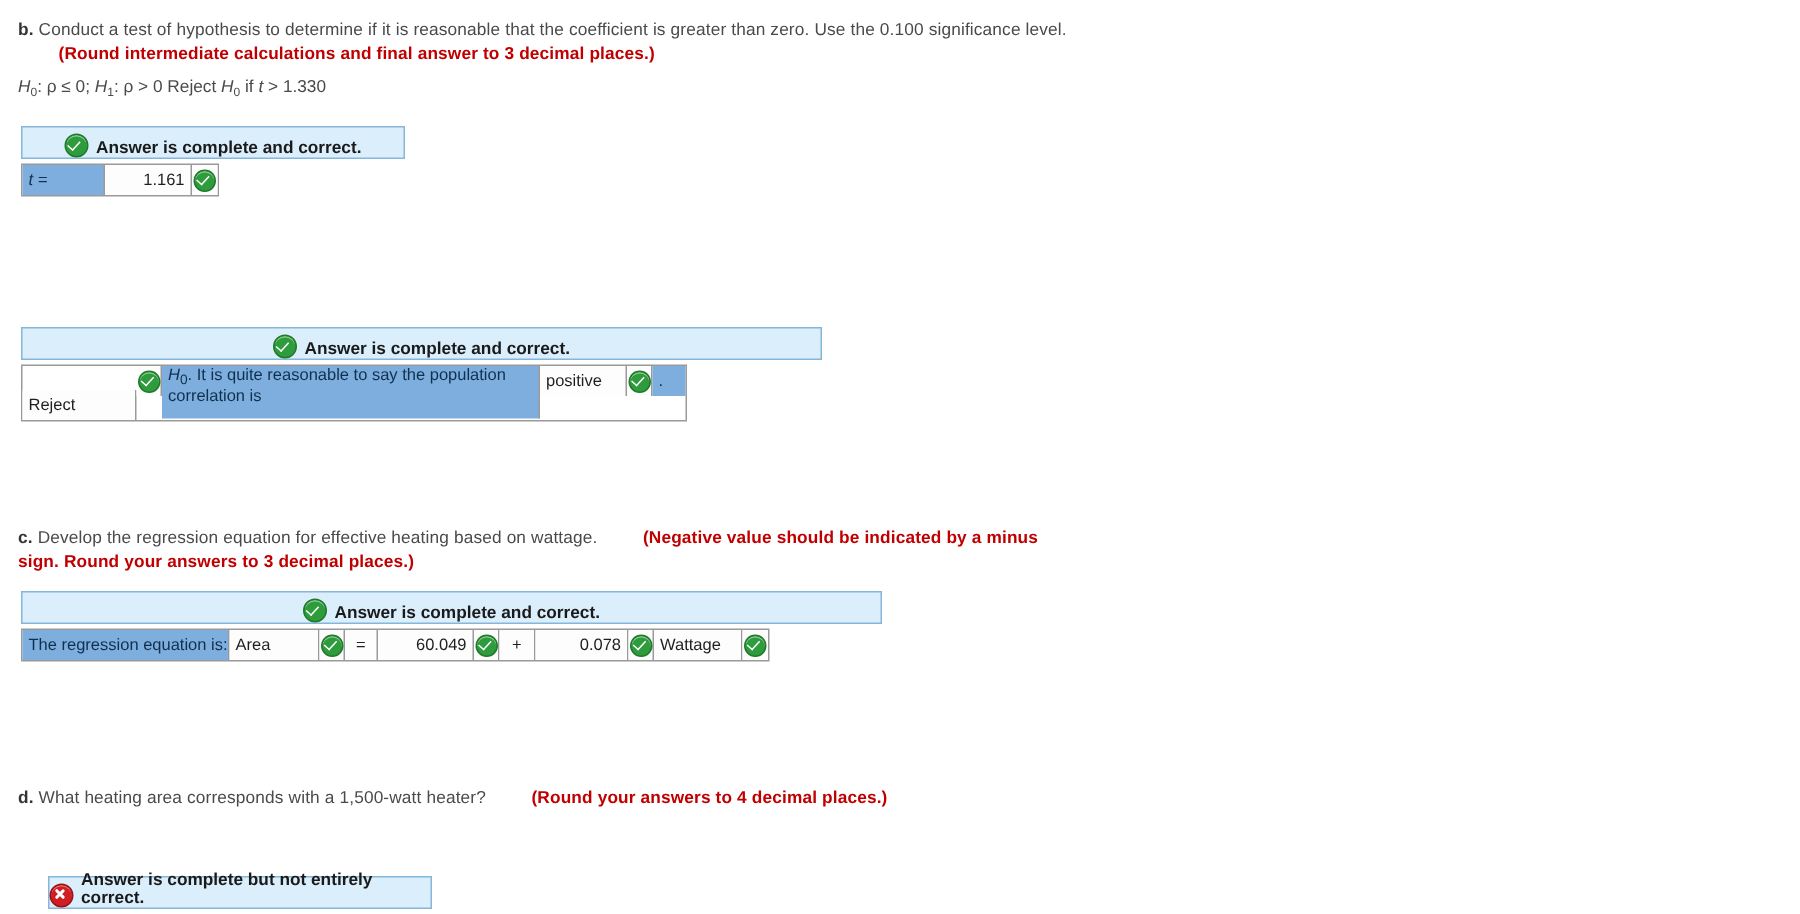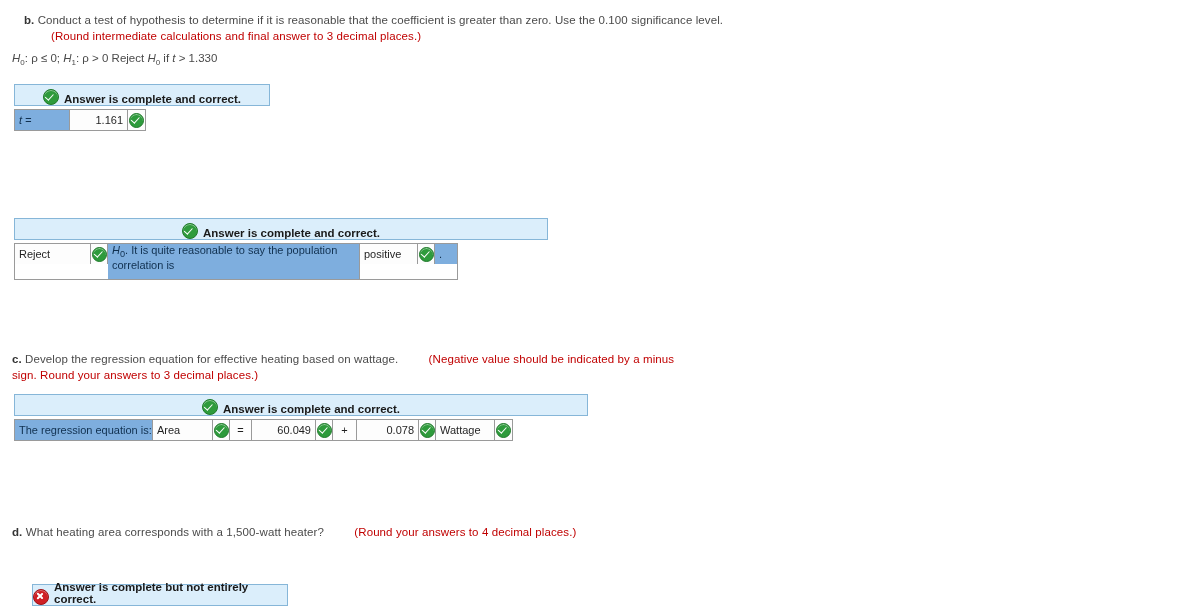--- a/index.html
+++ b/index.html
@@ -18,21 +18,21 @@
   }
 
   .qtext {
     position: absolute;
     font-size: 11.5px;
     line-height: 16px;
     color: #4a4a4a;
     letter-spacing: 0.1px;
   }
   .qtext .lead { font-weight: bold; color: #333; }
-  .qtext .redbold { color: #c00000; font-weight: normal; padding-left: 27px; }
+  .qtext .redbold { color: #c00000; font-weight: bold; padding-left: 27px; }
 
   .hyp {
     position: absolute;
     font-size: 11.5px;
     color: #4a4a4a;
   }
   .hyp i { font-style: italic; }
   .hyp sub { font-size: 8px; }
 
   
@@ -151,21 +151,21 @@
   }
   .ico.bad::before { transform: rotate(45deg); }
   .ico.bad::after  { transform: rotate(-45deg); }
 
   .ico.big { width: 14px; height: 14px; }
   .ital { font-style: italic; }
 </style>
 </head>
 <body>
 
-<div class="qtext" style="left:24px; top:12px; width:700px;">
+<div class="qtext" style="left:12px; top:12px; width:700px;">
   <span class="lead">b.</span><span> Conduct a test of hypothesis to determine if it is reasonable that the coefficient is greater than zero. Use the 0.100 significance level. </span><br>
   <span class="redbold">(Round intermediate calculations and final answer to 3 decimal places.)</span>
 </div>
 
 <div class="hyp" style="left:12px; top:52px;">
   <i>H</i><sub>0</sub><span>: ρ ≤ 0; </span><i>H</i><sub>1</sub><span>: ρ &gt; 0 Reject </span><i>H</i><sub>0</sub><span> if </span><i>t</i><span> &gt; 1.330</span>
 </div>
 
 <div class="block" style="left:14px; top:84px;">
   <div class="banner" style="width:256px;">
@@ -184,21 +184,21 @@
     </div>
   </div>
 </div>
 
 <div class="block" style="left:14px; top:218px;">
   <div class="banner" style="width:534px;">
     <span class="ico ok big"></span>
     <span>Answer is complete and correct.</span>
   </div>
   <div class="answer-row">
-    <div class="cell select" style="width:76px;">
+    <div class="cell select" style="width:76px;margin-top:16px;">
       <span>Reject</span>
     </div>
     <div class="cell plain" style="width:17px; justify-content:center; padding:0;">
       <span class="ico ok"></span>
     </div>
     <div class="cell bluefill twoline" style="width:252px;">
       <span><i>H</i><sub>0</sub><span>. It is quite reasonable to say the population correlation is</span></span>
     </div>
     <div class="cell select" style="width:58px;">
       <span>positive</span>

